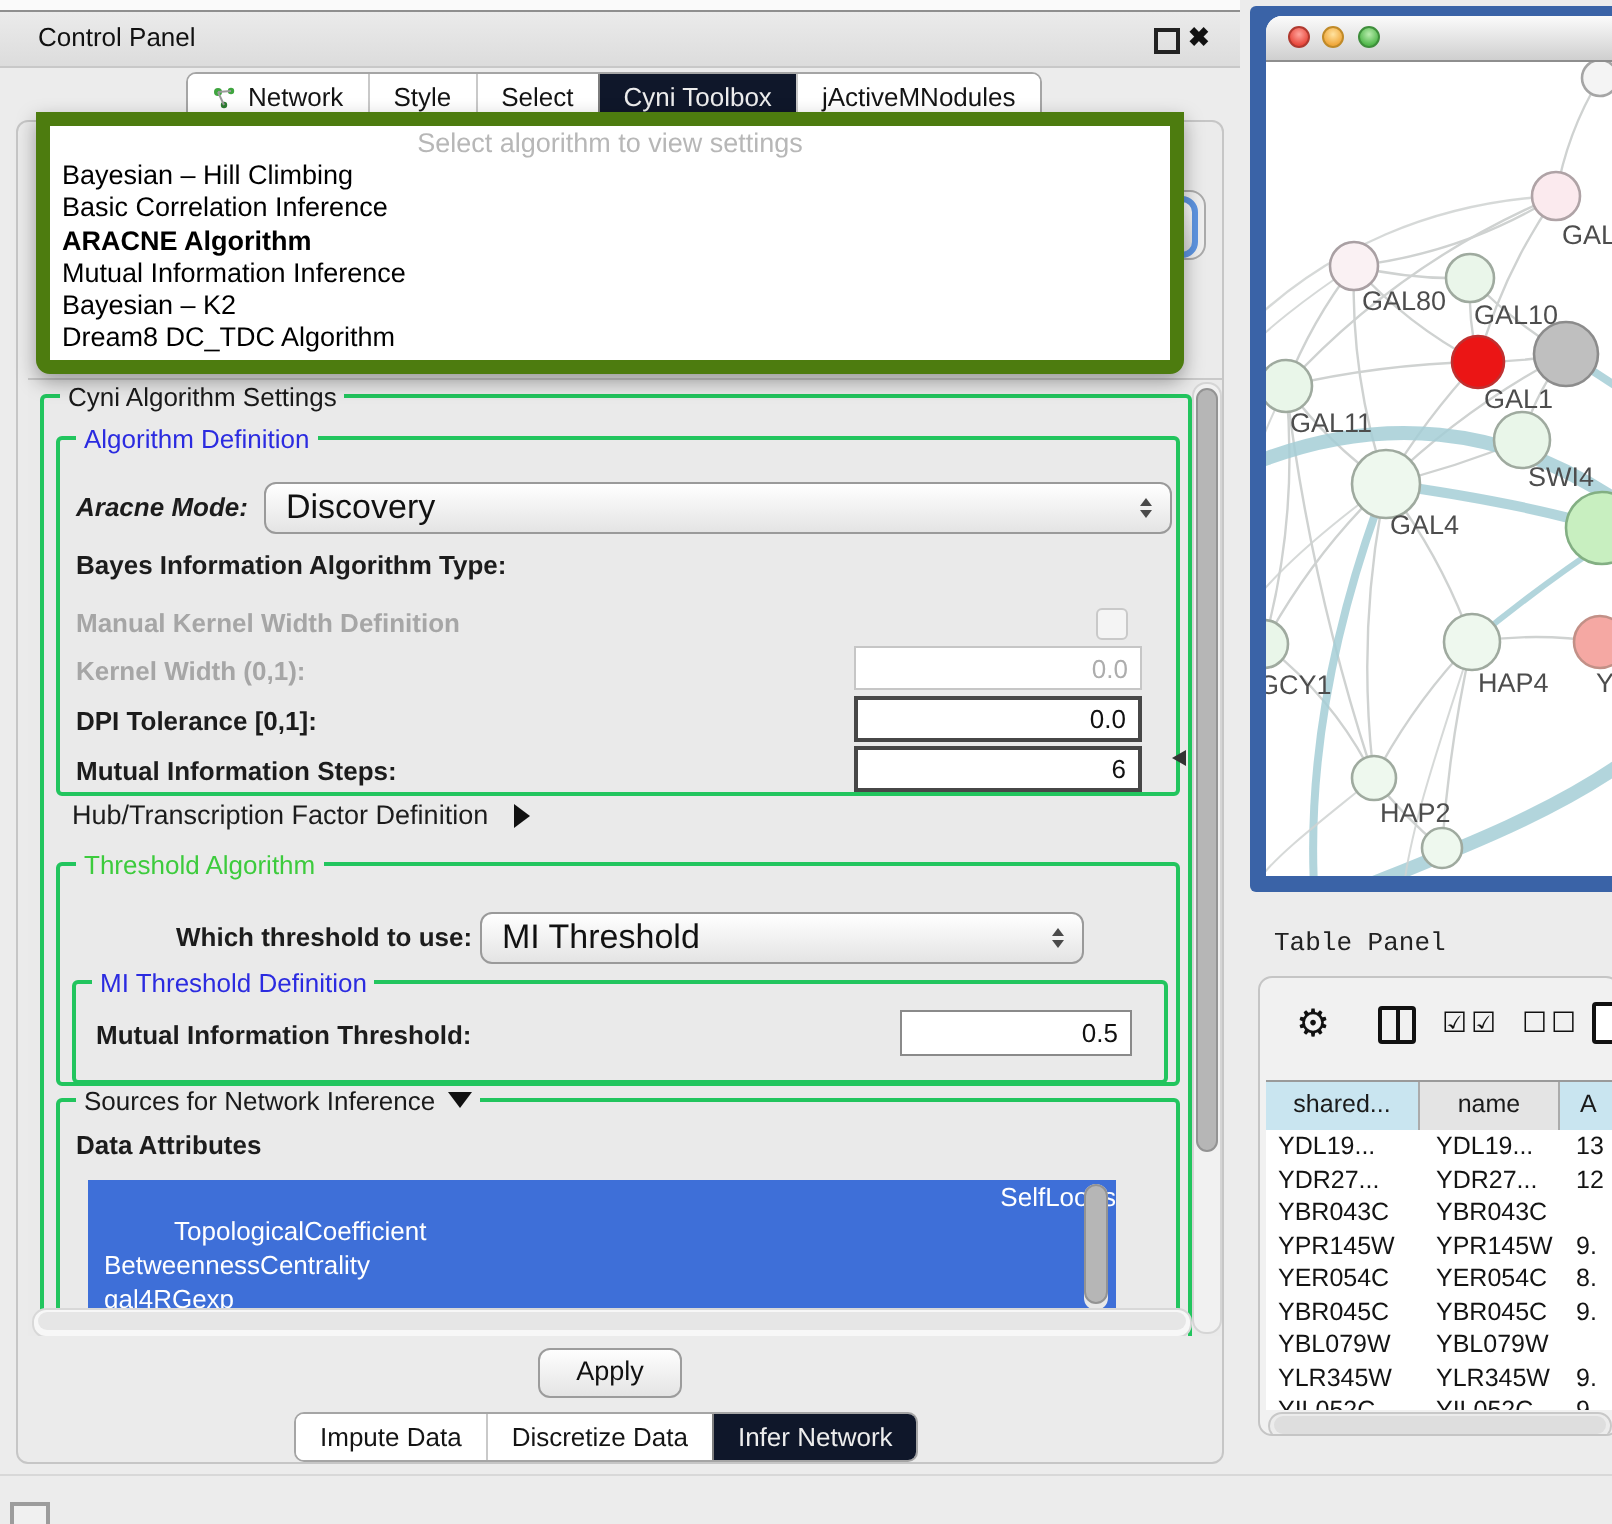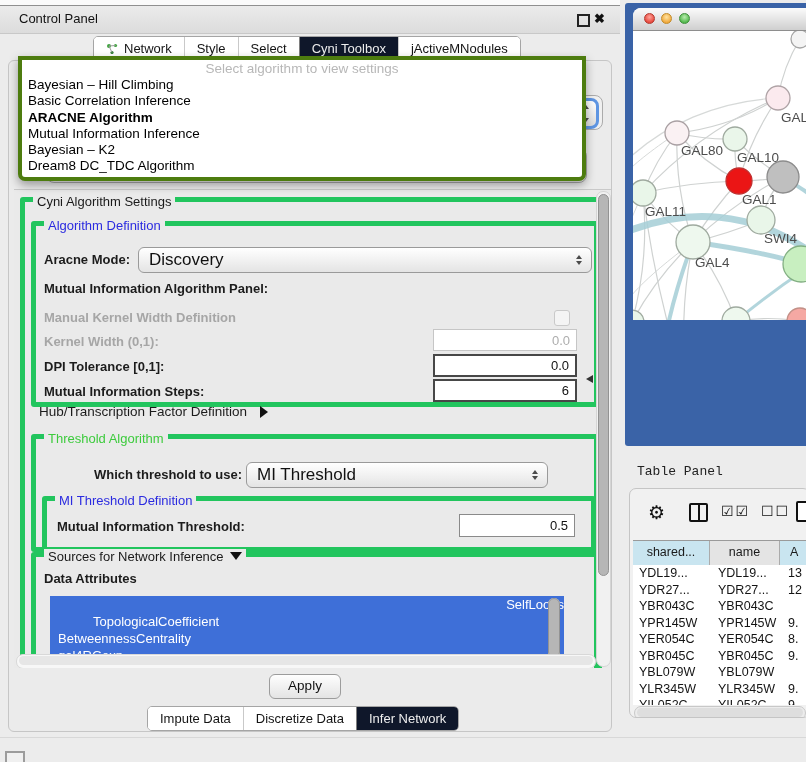--- a/index.html
+++ b/index.html
@@ -11,34 +11,34 @@
     background:linear-gradient(#EBEBEB,#DCDCDC);border-top:1px solid #8F8F8F;border-bottom:1px solid #C8C8C8;}
   .cp-title{position:absolute;left:8px;top:0;line-height:26px;font-size:13px;color:#111;margin-left:11px;}
   .float-icon{position:absolute;left:577px;top:8px;width:9px;height:9px;border:2px solid #222;}
   .close-icon{position:absolute;left:594px;top:5px;font-size:13px;font-weight:bold;color:#111;}
   .tabbar{position:absolute;display:flex;border:1px solid #A5A5A5;border-radius:5px;overflow:hidden;background:#FFF;height:23px;}
   .seg{display:flex;align-items:center;padding:0 12px;font-size:13px;color:#141414;background:#FFF;border-left:1px solid #C9C9C9;white-space:nowrap;}
   .seg:first-child{border-left:none;}
   .seg.sel{background:#0f172a;color:#EDEDED;border-left-color:#7E7E7E;}
   .outer-panel{position:absolute;left:8px;top:60px;width:602px;height:670px;background:#EBEBEB;border:1px solid #C6C6C6;border-radius:6px;}
   
-  .popup{position:absolute;left:18px;top:56px;width:560px;height:117px;background:#FFF;border:4px solid #4d7c0f;
+  .popup{position:absolute;left:18px;top:56px;width:560px;height:117px;background:#FFF;border:7px solid #4d7c0f;
     border-radius:0 0 7px 7px;box-shadow:0 4px 10px rgba(0,0,0,0.35);z-index:40;overflow:hidden;}
   .dd-prompt{height:17px;line-height:17px;text-align:center;color:#B7B7B7;font-size:13.5px;}
   .dd-item{height:16.3px;line-height:16.3px;padding-left:6px;font-size:13.5px;color:#000;white-space:nowrap;}
   .dd-item.b{font-weight:bold;}
   
   .hidden-combo{position:absolute;left:46px;top:148px;width:539px;height:33px;border:1px solid #ABABAB;border-radius:8px;background:#F2F2F2;z-index:5;}
   .hidden-combo span{position:absolute;left:12px;top:8px;font-size:13px;color:#B0B0B0;}
   .hidden-spinner{position:absolute;left:560px;top:95px;width:41px;height:33px;border:1px solid #ABABAB;border-radius:8px;background:#F0F0F0;z-index:6;}
   .focus-ring{position:absolute;right:3px;top:2px;width:20px;height:25px;border:3px solid #5E95E2;border-radius:8px;
     background:linear-gradient(#FFF,#DCDCDC);}
   
   .scrollpanel{position:absolute;left:14px;top:189px;width:597px;height:478px;background:#EAEAEA;border-top:1px solid #C9C9C9;overflow:hidden;}
-  .fieldset{position:absolute;border:5px solid #22c55e;border-radius:3px;}
+  .fieldset{position:absolute;border:2px solid #22c55e;border-radius:3px;}
   .fs-label{position:absolute;top:-8px;left:8px;background:#EAEAEA;padding:0 4px;font-size:13px;line-height:15px;white-space:nowrap;color:#1a1a1a;}
   .blue{color:#2B2BE0;} .green{color:#3DCB3D;}
   .lbl{position:absolute;font-size:13px;font-weight:bold;color:#1C1C1C;white-space:nowrap;}
   .lbl.dis{color:#A6A6A6;}
   .plain{font-weight:normal;font-size:13.5px;}
   .field{position:absolute;background:#FFF;border:1px solid #C6C6C6;font-size:13px;color:#111;
     display:flex;align-items:center;justify-content:flex-end;padding:0 6px;box-sizing:border-box;}
   .field.dark{border:2px solid #474747;}
   .field.dim{color:#ADADAD;}
   .combo{position:absolute;border:1px solid #9A9A9A;border-radius:6px;background:linear-gradient(#FFFFFF,#E4E4E4);
@@ -51,21 +51,21 @@
   .checkbox{position:absolute;width:14px;height:14px;border:1px solid #C9C9C9;border-radius:3px;background:#F4F4F4;}
   .attr-item{height:17px;line-height:17px;padding-left:8px;color:#FFF;font-size:13px;white-space:nowrap;overflow:hidden;}
   .vtrack{position:absolute;background:#F1F1F1;border:1px solid #D5D5D5;border-radius:7px;}
   .vthumb{position:absolute;background:#B6B6B6;border:1px solid #939393;border-radius:6px;}
   .htrack{position:absolute;background:#F7F7F7;border:1px solid #D8D8D8;border-radius:7px;}
   .hthumb{position:absolute;left:2px;top:1px;right:2px;height:9px;background:#E6E6E6;border-radius:5px;}
   .apply{position:absolute;left:269px;top:674px;width:70px;height:23px;border:1px solid #9C9C9C;border-radius:6px;
     background:linear-gradient(#FEFEFE,#E4E4E4);font-size:13.5px;text-align:center;line-height:22px;color:#111;}
   
   .blueframe{position:absolute;left:625px;top:3px;width:181px;height:443px;background:#3A63A7;border-radius:3px 0 0 3px;}
-  .macwindow{position:absolute;left:8px;top:5px;width:173px;height:312px;background:#FFF;border-radius:8px 0 0 0;overflow:hidden;}
+  .macwindow{position:absolute;left:8px;top:5px;width:173px;height:430px;background:#FFF;border-radius:8px 0 0 0;overflow:hidden;}
   .mw-titlebar{position:relative;height:22px;background:linear-gradient(#FBFBFB,#CFCFCF);border-bottom:1px solid #8E8E8E;}
   .light{position:absolute;top:5px;width:11px;height:11px;border-radius:50%;box-sizing:border-box;}
   .mw-content{position:relative;width:173px;height:407px;background:#FFF;overflow:hidden;}
   
   .tp-title{position:absolute;left:637px;top:464px;font-size:13px;color:#222;font-family:Liberation Mono, monospace;}
   .table-panel{position:absolute;left:629px;top:488px;width:181px;height:230px;background:#F1F1F1;border:1px solid #C5C5C5;border-radius:7px;overflow:hidden;box-sizing:border-box;}
   .ticon{position:absolute;top:14px;color:#111;}
   .split-icon{width:15px;height:15px;border:2px solid #111;border-radius:2px;position:absolute;top:14px;}
   .split-icon div{position:absolute;left:50%;top:0;width:2px;height:100%;background:#111;transform:translateX(-50%);}
   .doc-icon{width:13px;height:17px;border:2px solid #111;border-radius:2px;position:absolute;top:12px;background:#FFF;}
@@ -145,30 +145,30 @@
   </div>
 
   <div class="scrollpanel">
 
     <div class="fieldset" style="left:6px;top:7px;width:572px;height:520px;">
       <span class="fs-label">Cyni Algorithm Settings</span>
 
       <div class="fieldset" style="left:6px;top:19px;width:558px;height:176px;">
         <span class="fs-label blue">Algorithm Definition</span>
 
-        <span class="lbl" style="left:8px;top:26px;">Aracne Mode:</span>
+        <span class="lbl" style="left:8px;top:26px;font-style:italic;">Aracne Mode:</span>
         <div class="combo" style="left:102px;top:21px;width:454px;height:26px;">
           <span>Discovery</span>
           <span class="arrows">
               <span class="tri-up"></span>
               <span class="tri-dn"></span>
             </span>
         </div>
 
-        <span class="lbl" style="left:8px;top:55px;">Mutual Information Algorithm Panel:</span>
+        <span class="lbl" style="left:8px;top:55px;">Bayes Information Algorithm Type:</span>
 
         <span class="lbl dis" style="left:8px;top:84px;">Manual Kernel Width Definition</span>
         <span class="checkbox" style="left:518px;top:84px;"></span>
 
         <span class="lbl dis" style="left:8px;top:108px;">Kernel Width (0,1):</span>
         <div class="field dim" style="left:397px;top:103px;width:144px;height:22px;">
           <span>0.0</span>
         </div>
 
         <span class="lbl" style="left:8px;top:133px;">DPI Tolerance [0,1]:</span>

